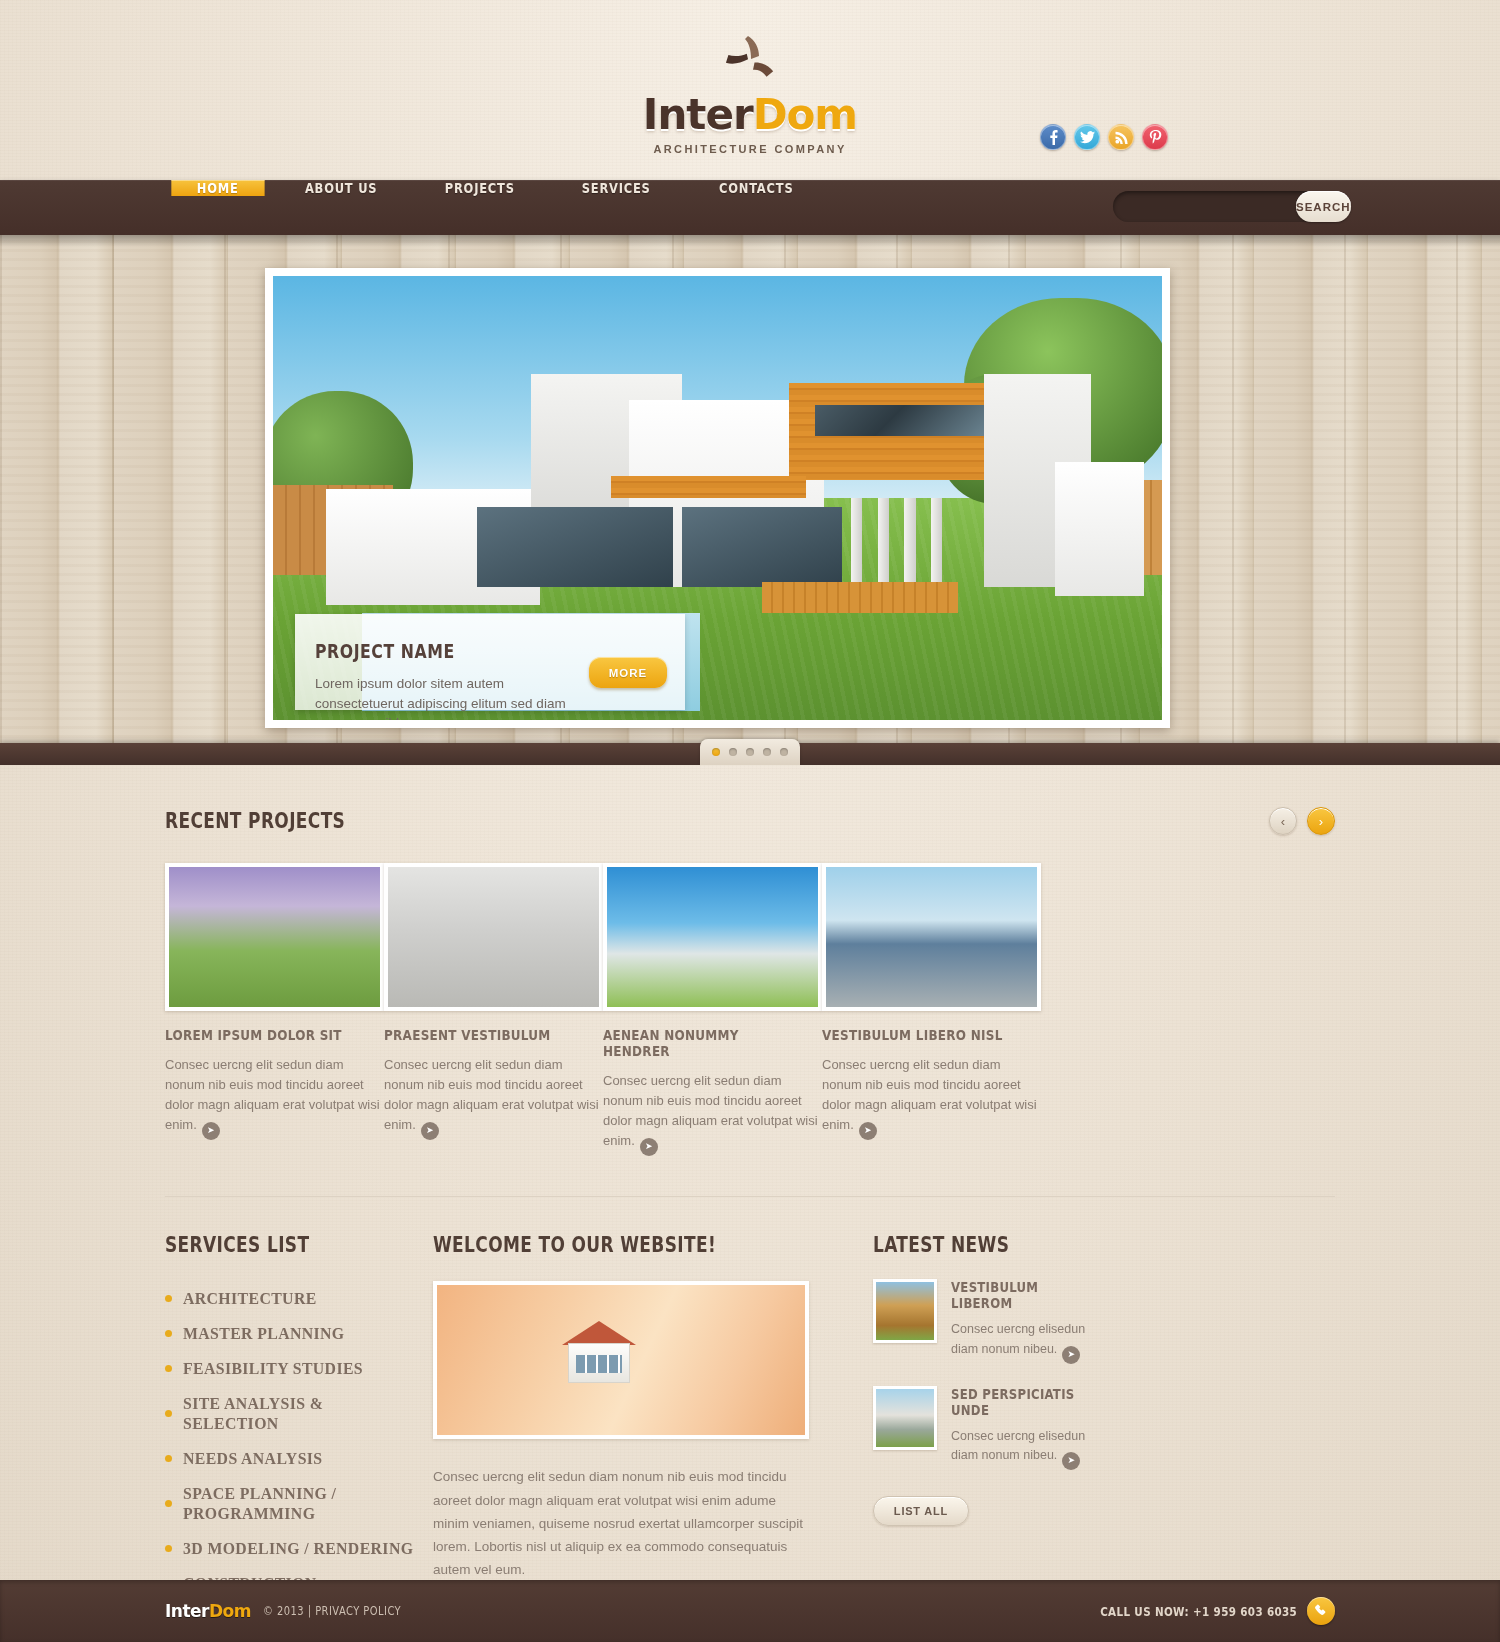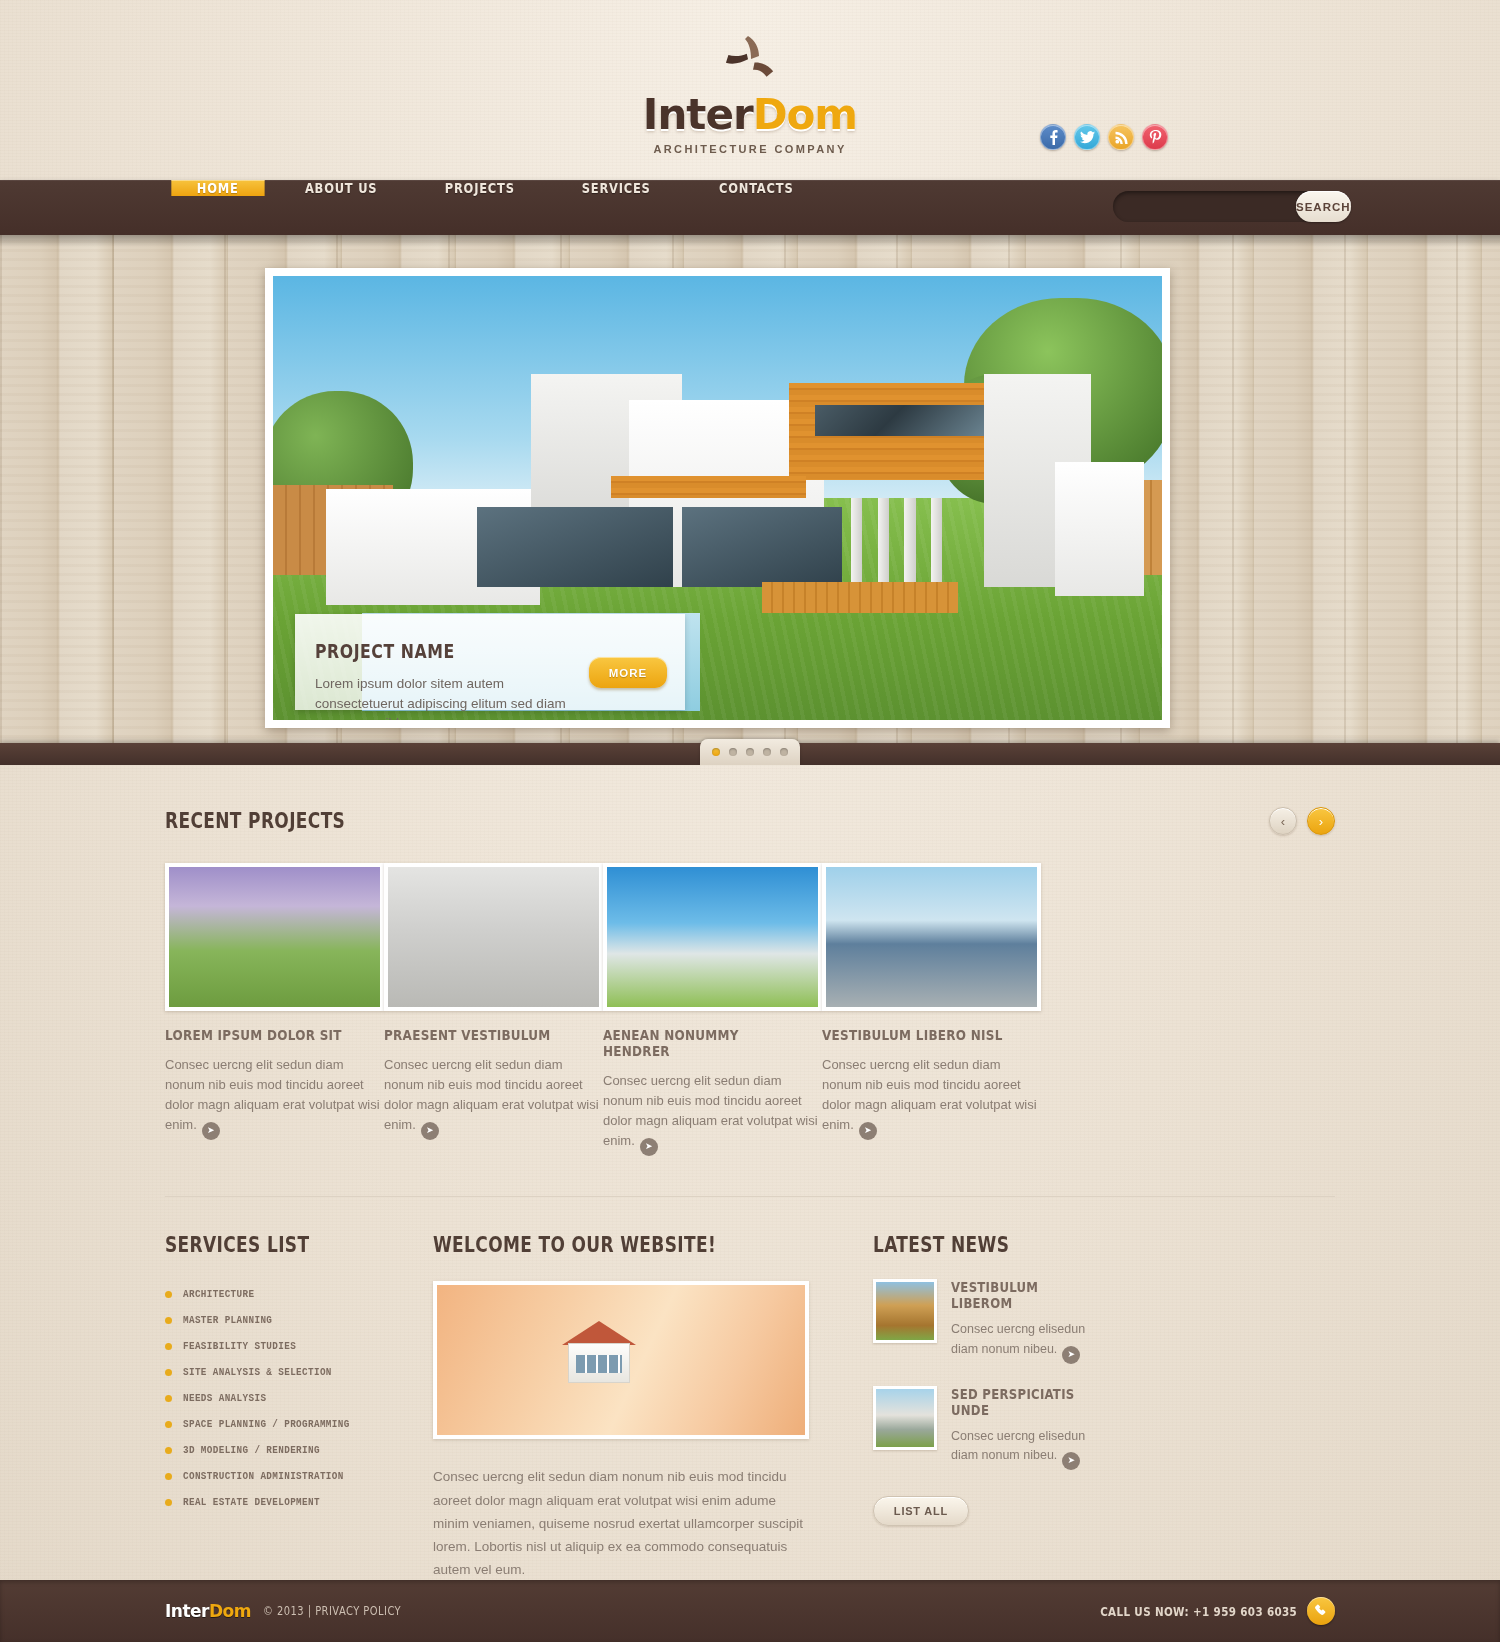--- a/index.html
+++ b/index.html
@@ -310,22 +310,22 @@
   .lower { display: flex; margin-top: 36px; }
   .col-a { width: 268px; }
   .col-b { width: 440px; margin-left: 0; }
   .col-c { width: 230px; margin-left: 0; }
   .lower { justify-content: flex-start; }
 
   .srv-list { margin-top: 24px; list-style: none; }
   .srv-list li {
     display: flex; align-items: center; gap: 11px;
     padding: 7.5px 0;
-    font-family: Liberation Mono, monospace;
-    font-size: 10px; font-weight: bold; color: #7d6c60;
+    font-family: Liberation Serif, serif;
+    font-size: 17px; font-weight: bold; color: #7d6c60;
     letter-spacing: .4px; text-transform: uppercase; cursor: pointer;
   }
   .srv-list li span.txt { transform: scaleX(.93); transform-origin: left; display: inline-block; }
   .bullet { width: 7px; height: 7px; border-radius: 50%; background: #e8ab1c; flex: 0 0 auto; }
 
   .welcome-img {
     margin-top: 24px;
     width: 376px; height: 158px;
     background: #fff; padding: 4px;
     box-shadow: 0 1px 3px rgba(100,80,55,.22);

